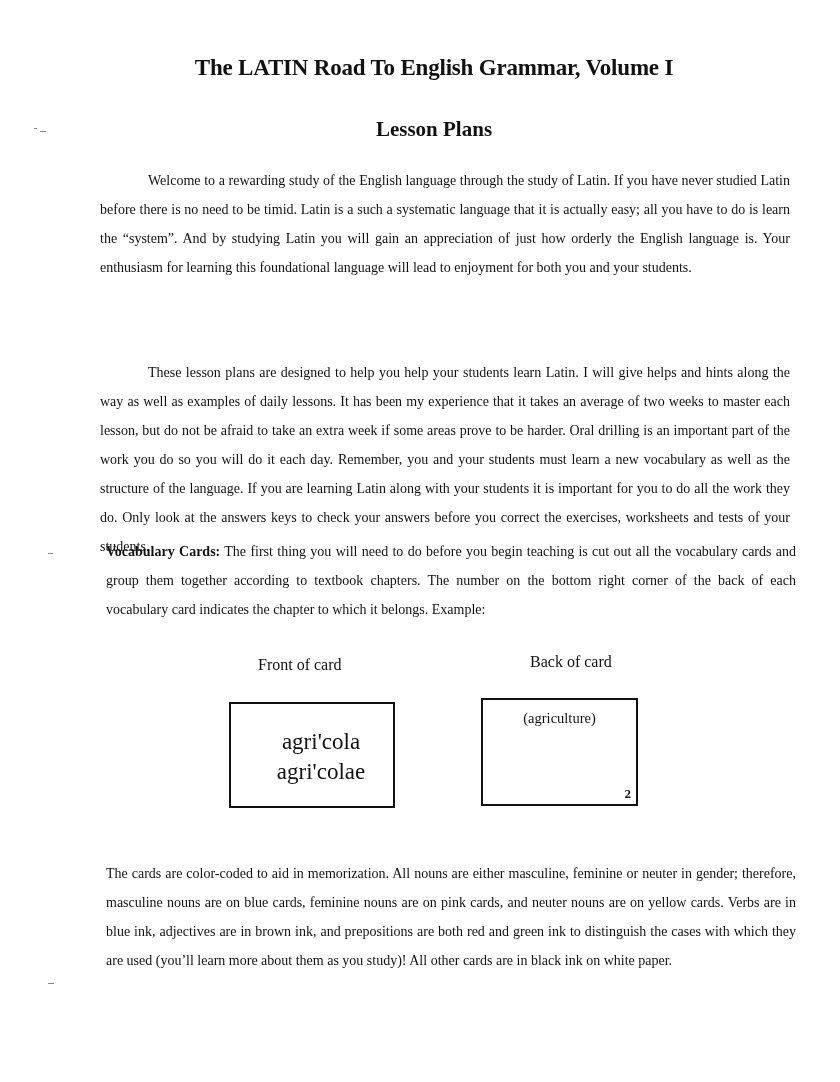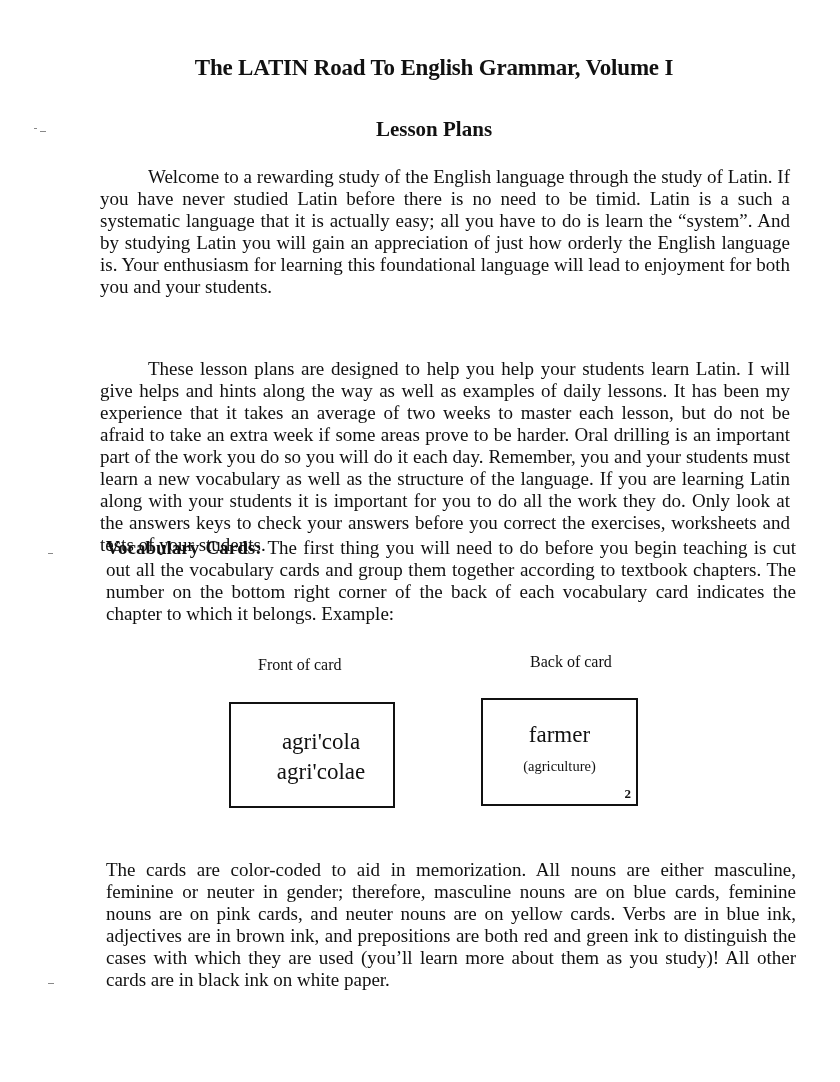--- a/index.html
+++ b/index.html
@@ -11,21 +11,21 @@
   .title {
     position: absolute; left: 0; width: 868px; top: 55px;
     text-align: center; font-weight: bold; font-size: 23px; letter-spacing: -0.2px;
   }
   .subtitle {
     position: absolute; left: 0; width: 868px; top: 117px;
     text-align: center; font-weight: bold; font-size: 21px;
   }
   .para {
     position: absolute; left: 100px; width: 690px;
-    font-size: 19px; line-height: 22px; margin: 0;
+    font-size: 14px; line-height: 29px; margin: 0;
     text-align: justify;
   }
   .para .indent { display: inline-block; width: 48px; }
   #p1 { top: 166px; }
   #p2 { top: 310px; margin-top: 48px; }
   #p3 { top: 537px; left: 106px; }
   #p4 { top: 859px; left: 106px; width: 690px; }
   .label-b { font-weight: bold; }
   .card-label { position: absolute; font-size: 16px; }
   #front-label { left: 258px; top: 656px; }
@@ -64,18 +64,17 @@
 <div class="card-label" id="back-label">Back of card</div>
 
 <div class="card" id="front-card">
   <div class="wrap">
     <span class="front-word">agri'cola</span>
     <span class="front-word">agri'colae</span>
   </div>
 </div>
 
 <div class="card" id="back-card">
-  <span class="main">farmer</span>
   <span class="sub">(agriculture)</span>
   <span class="num">2</span>
 </div>
 
 <p class="para" id="p4">The cards are color-coded to aid in memorization.  All nouns are either masculine, feminine or neuter in gender; therefore, masculine nouns are on blue cards, feminine nouns are on pink cards, and neuter nouns are on yellow cards.  Verbs are in blue ink, adjectives are in brown ink, and prepositions are both red and green ink to distinguish the cases with which they are used (you’ll learn more about them as you study)!  All other cards are in black ink on white paper.</p>
 
 </body></html>

